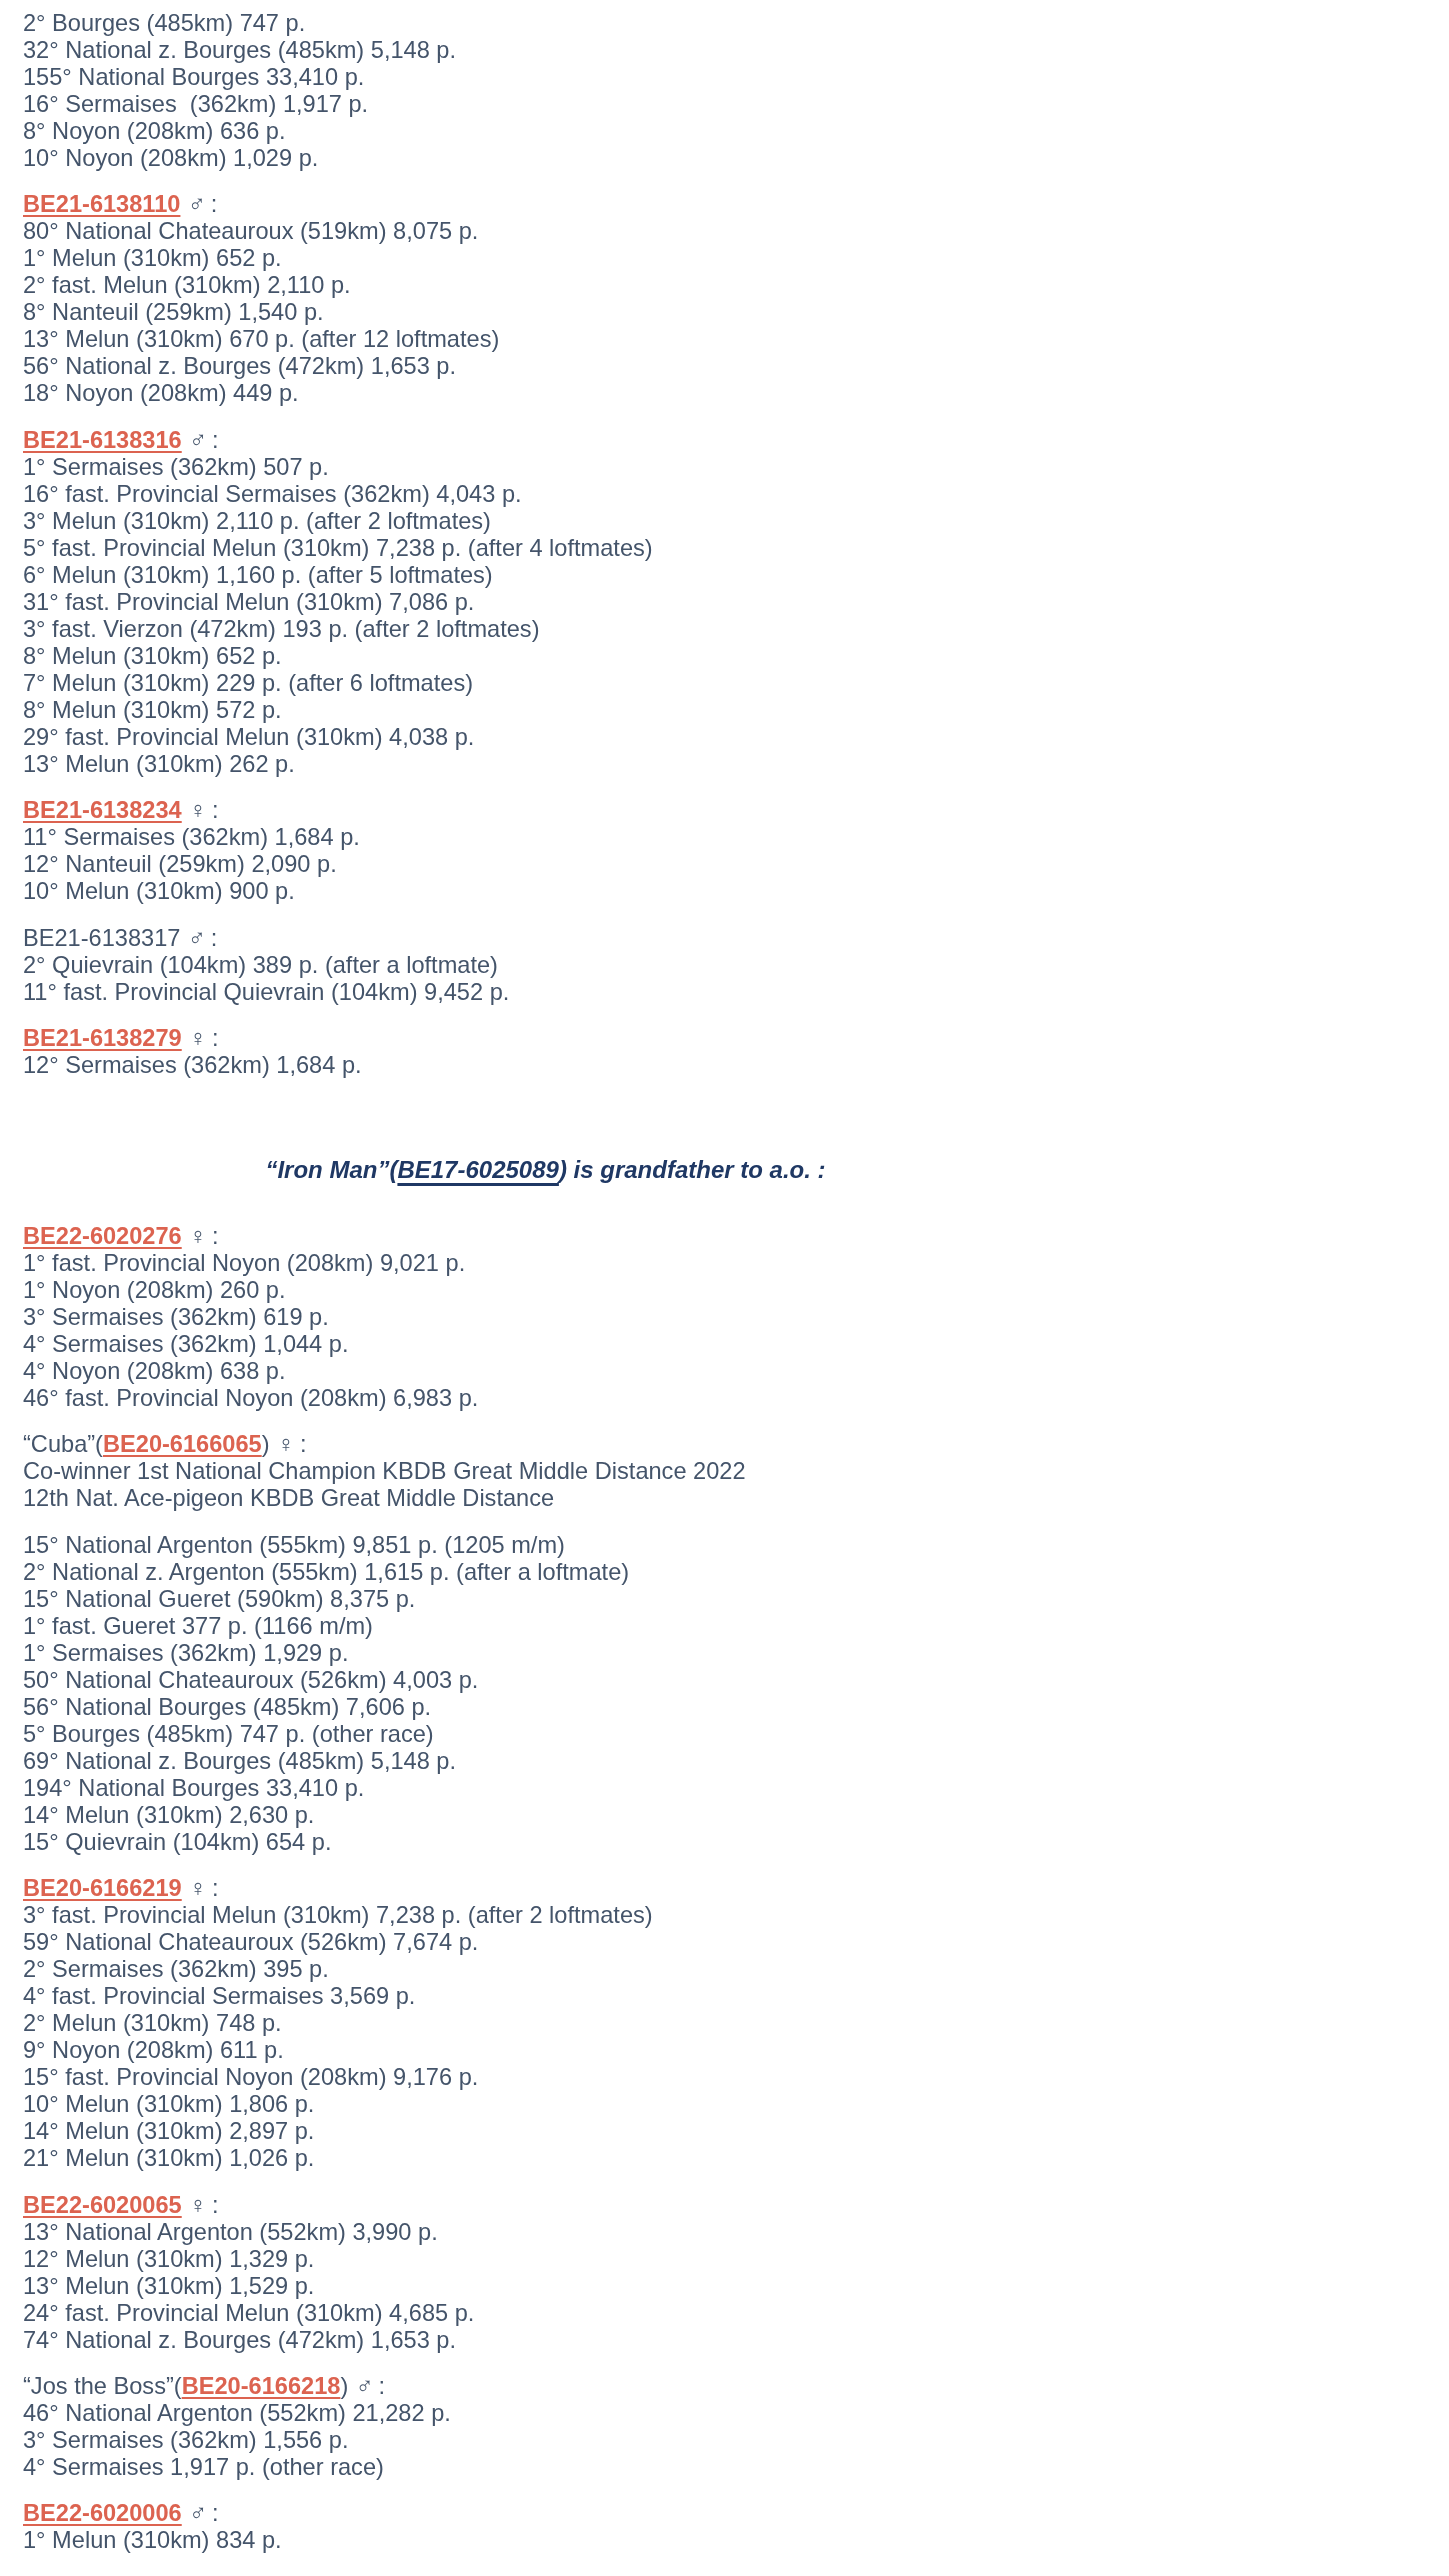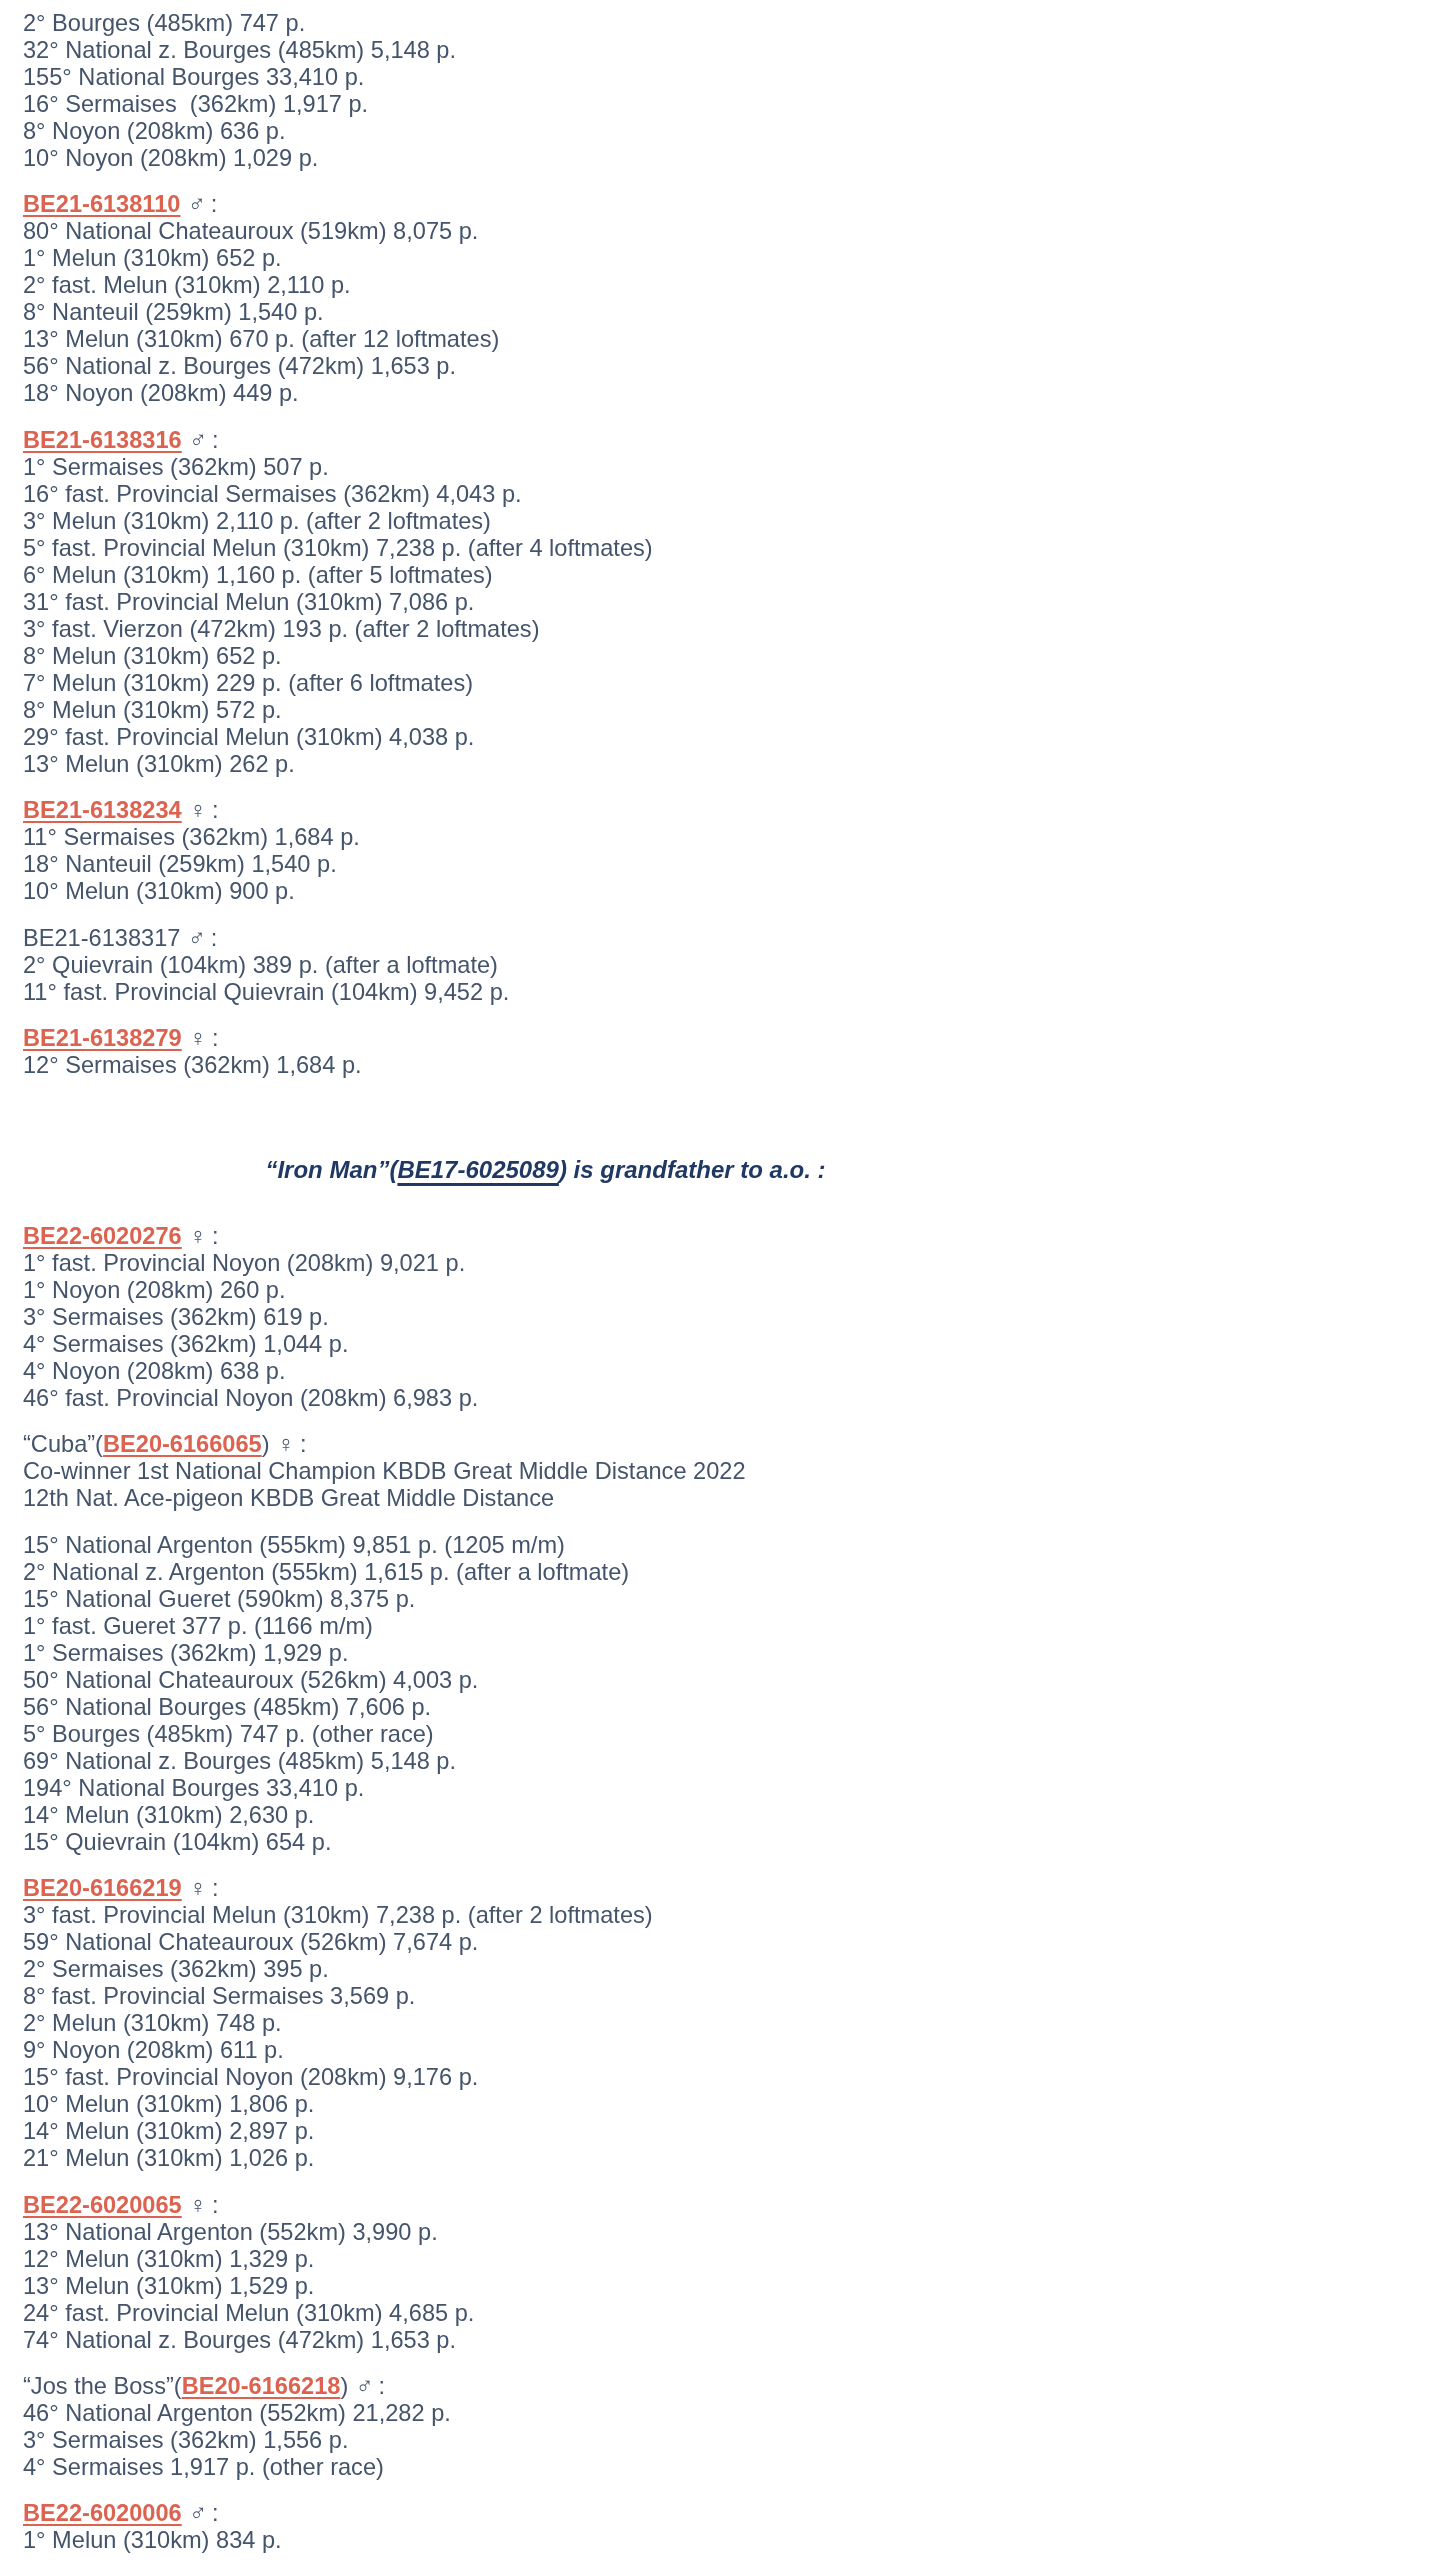--- a/index.html
+++ b/index.html
@@ -90,21 +90,21 @@
         <div class="line">3° fast. Vierzon (472km) 193 p. (after 2 loftmates)</div>
         <div class="line">8° Melun (310km) 652 p.</div>
         <div class="line">7° Melun (310km) 229 p. (after 6 loftmates)</div>
         <div class="line">8° Melun (310km) 572 p.</div>
         <div class="line">29° fast. Provincial Melun (310km) 4,038 p.</div>
         <div class="line">13° Melun (310km) 262 p.</div>
       </div>
       <div class="block">
         <div class="line"><a class="ring-link" href="#">BE21-6138234</a><span class="gender">♀</span><span>:</span></div>
         <div class="line">11° Sermaises (362km) 1,684 p.</div>
-        <div class="line">18° Nanteuil (259km) 1,540 p.</div>
+        <div class="line">12° Nanteuil (259km) 2,090 p.</div>
         <div class="line">10° Melun (310km) 900 p.</div>
       </div>
       <div class="block">
         <div class="line"><span class="ring-plain">BE21-6138317</span><span class="gender">♂</span><span>:</span></div>
         <div class="line">2° Quievrain (104km) 389 p. (after a loftmate)</div>
         <div class="line">11° fast. Provincial Quievrain (104km) 9,452 p.</div>
       </div>
       <div class="block">
         <div class="line"><a class="ring-link" href="#">BE21-6138279</a><span class="gender">♀</span><span>:</span></div>
         <div class="line">12° Sermaises (362km) 1,684 p.</div>
@@ -140,21 +140,21 @@
         <div class="line">69° National z. Bourges (485km) 5,148 p.</div>
         <div class="line">194° National Bourges 33,410 p.</div>
         <div class="line">14° Melun (310km) 2,630 p.</div>
         <div class="line">15° Quievrain (104km) 654 p.</div>
       </div>
       <div class="block">
         <div class="line"><a class="ring-link" href="#">BE20-6166219</a><span class="gender">♀</span><span>:</span></div>
         <div class="line">3° fast. Provincial Melun (310km) 7,238 p. (after 2 loftmates)</div>
         <div class="line">59° National Chateauroux (526km) 7,674 p.</div>
         <div class="line">2° Sermaises (362km) 395 p.</div>
-        <div class="line">8° fast. Provincial Sermaises 3,569 p.</div>
+        <div class="line">4° fast. Provincial Sermaises 3,569 p.</div>
         <div class="line">2° Melun (310km) 748 p.</div>
         <div class="line">9° Noyon (208km) 611 p.</div>
         <div class="line">15° fast. Provincial Noyon (208km) 9,176 p.</div>
         <div class="line">10° Melun (310km) 1,806 p.</div>
         <div class="line">14° Melun (310km) 2,897 p.</div>
         <div class="line">21° Melun (310km) 1,026 p.</div>
       </div>
       <div class="block">
         <div class="line"><a class="ring-link" href="#">BE22-6020065</a><span class="gender">♀</span><span>:</span></div>
         <div class="line">13° National Argenton (552km) 3,990 p.</div>

